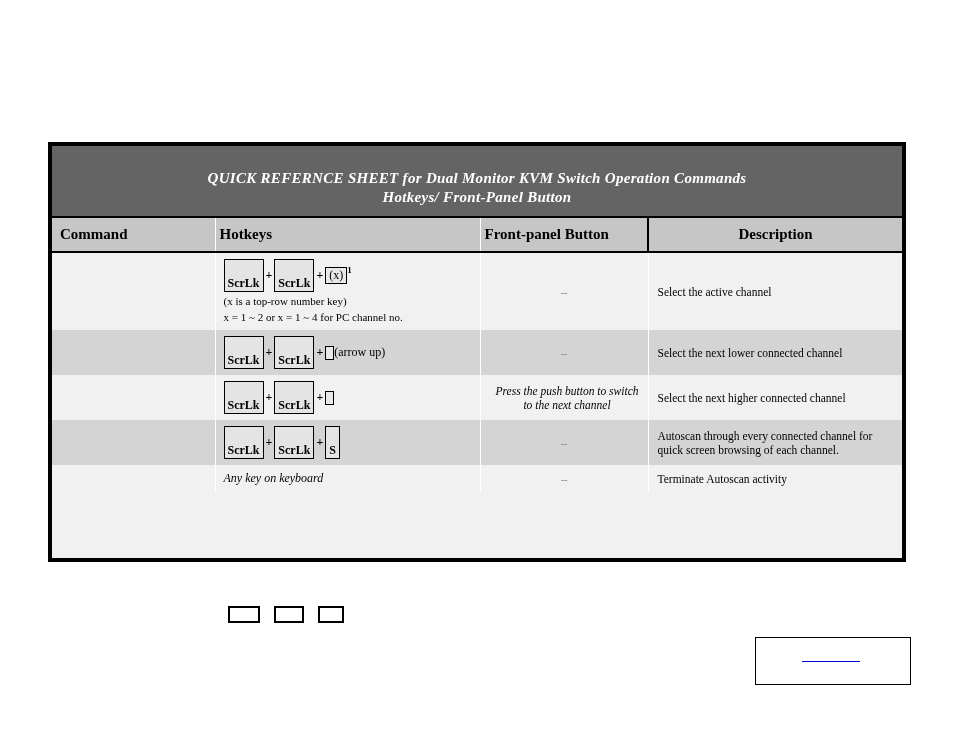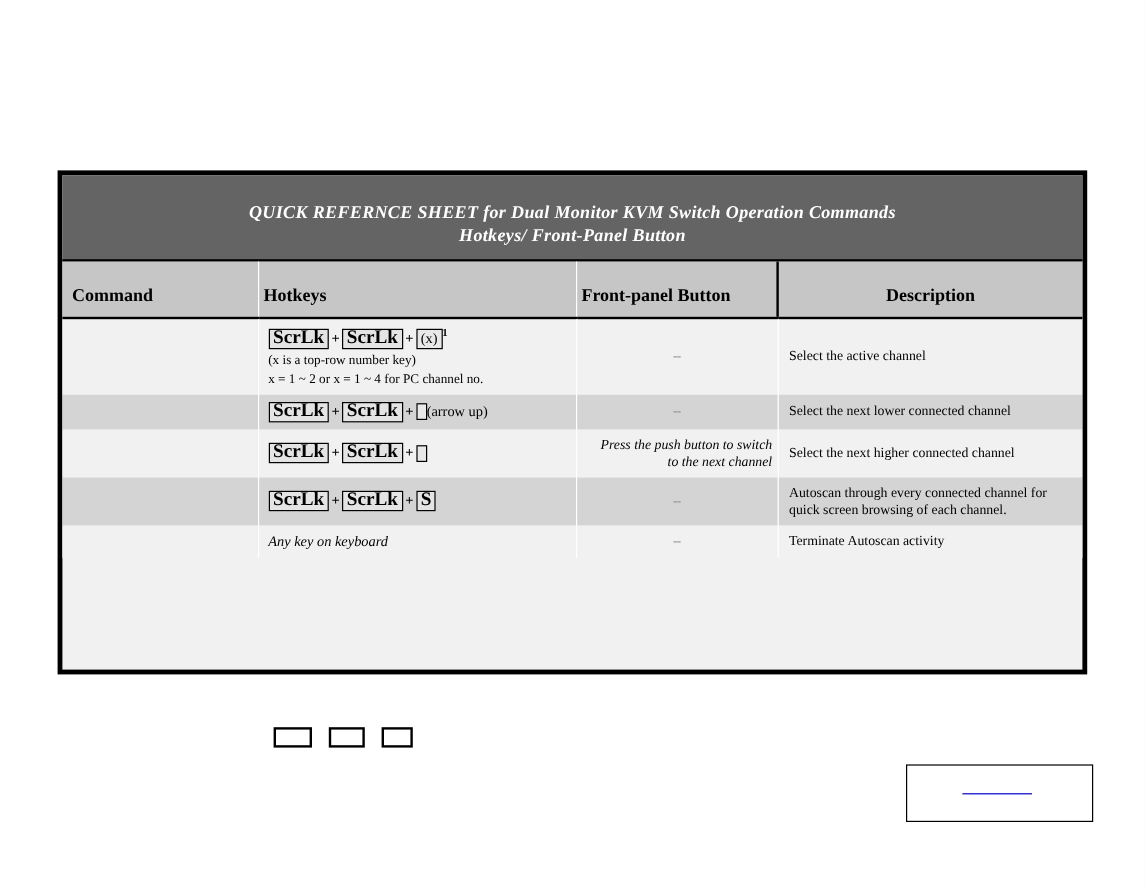--- a/index.html
+++ b/index.html
@@ -56,21 +56,21 @@
   table.kvm-table col.c-hotkeys  { width: 265px; }
   table.kvm-table col.c-front    { width: 168px; }
   table.kvm-table col.c-desc     { width: 254px; }
 
   thead th {
     background: #c6c6c6;
     border-bottom: 2px solid #000000;
     border-right: 1px solid #ffffff;
     font-size: 15px;
     font-weight: bold;
-    padding: 21px 4px 8px 4px;
+    padding: 7px 4px 8px 4px;
     box-sizing: border-box;
     height: 34px;
     vertical-align: middle;
   }
   thead th.th-command {
     text-align: left;
     padding-left: 8px;
   }
   thead th.th-hotkeys,
   thead th.th-front {
@@ -98,37 +98,37 @@
   tbody td.td-front {
     text-align: center;
     color: #8a8a8a;
     font-size: 11px;
     letter-spacing: -0.5px;
   }
   tbody td.td-front.note {
     color: #000000;
     font-style: italic;
     font-size: 11.5px;
-    text-align: right;
+    text-align: center;
     line-height: 14px;
     letter-spacing: 0;
     padding-left: 10px;
     padding-right: 4px;
   }
   tbody tr.row-shade td { background: #d4d4d4; }
   tbody tr.row-light td { background: #f1f1f1; }
 
   
   .hk {
     display: inline-block;
     border: 1px solid #000000;
     background: #e4e4e4;
-    padding: 0px 3px 1px 3px;
-    font-weight: bold;
-    font-size: 16px;
+    padding: 16px 3px 1px 3px;
+    font-weight: bold;
+    font-size: 12px;
     line-height: 14px;
     vertical-align: middle;
   }
   .hk-plain {
     display: inline-block;
     border: 1px solid #000000;
     background: #e8e8e8;
     padding: 0px 3px 1px 3px;
     font-size: 12px;
     line-height: 14px;

